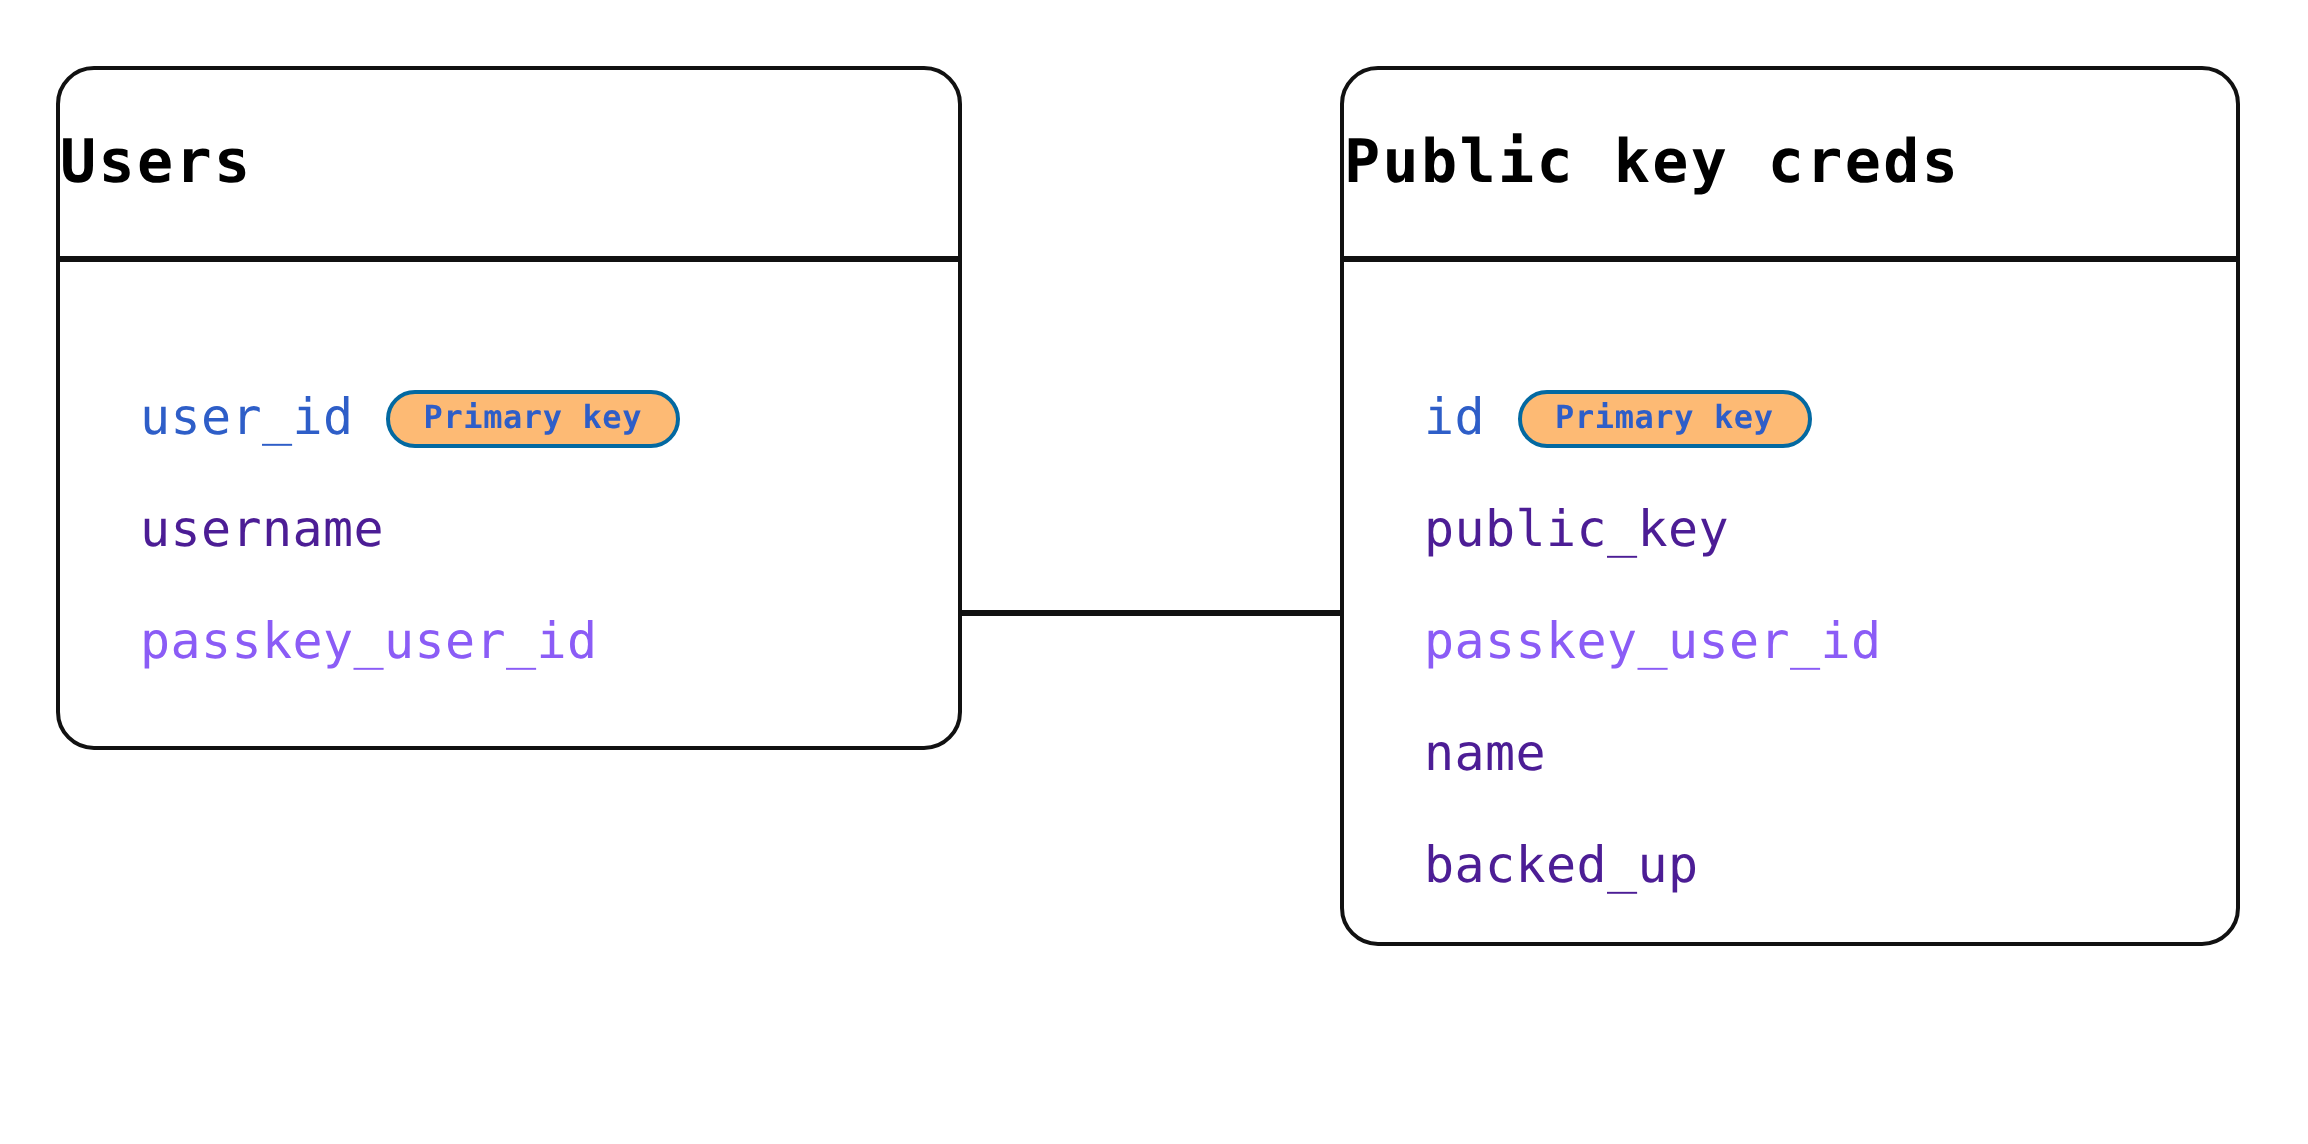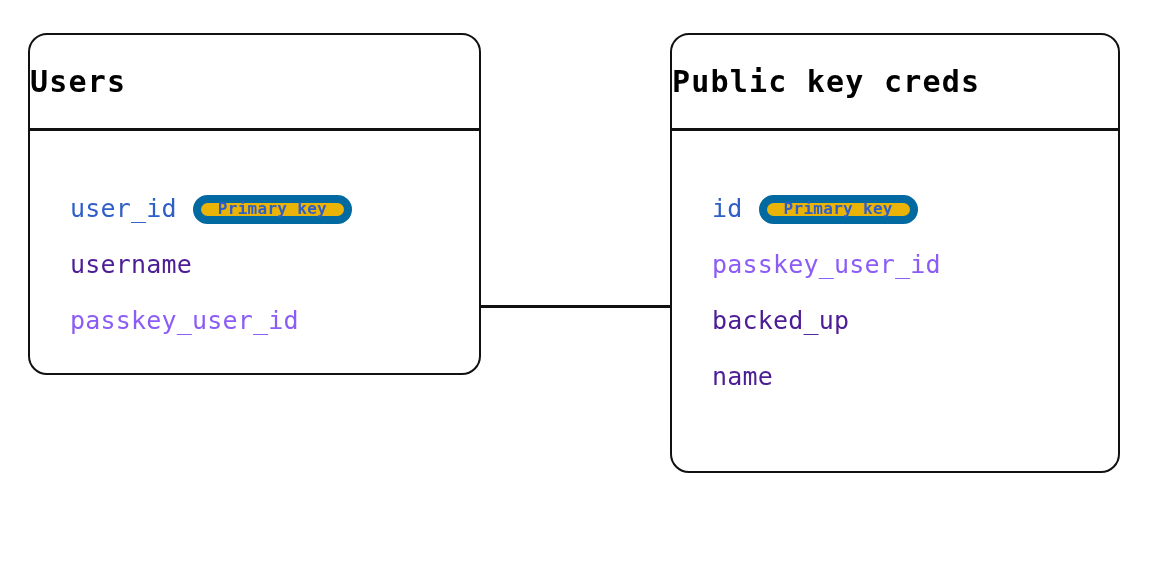--- a/index.html
+++ b/index.html
@@ -90,23 +90,23 @@
   .field-name.fkey  { color: #8b5cf6; }
 
   
   .pk-badge {
     margin-left: 16px;
     display: inline-flex;
     align-items: center;
     height: 29px;
     padding: 0 17px;
     box-sizing: border-box;
-    border: 8px solid #0369a1;
+    border: 2px solid #0369a1;
     border-radius: 15px;
-    background: #eab308;
+    background: #fdba74;
   }
   .pk-badge-label {
     font-family: "DejaVu Sans Mono", "Liberation Mono", monospace;
     font-weight: bold;
     font-size: 16px;
     letter-spacing: 0.3px;
     color: #2e5ec8;
     white-space: nowrap;
     line-height: 1;
   }
@@ -162,30 +162,33 @@
 
     <div class="entity-fields">
 
       <div class="field-row">
         <span class="field-name key">id</span>
         <span class="pk-badge">
           <span class="pk-badge-label">Primary key</span>
         </span>
       </div>
 
+      <div class="field-row">
+        <span class="field-name">public_key</span>
+      </div>
 
       <div class="field-row">
         <span class="field-name fkey">passkey_user_id</span>
       </div>
 
       <div class="field-row">
-        <span class="field-name">backed_up</span>
+        <span class="field-name">name</span>
       </div>
 
       <div class="field-row">
-        <span class="field-name">name</span>
+        <span class="field-name">backed_up</span>
       </div>
 
 
     </div>
   </div>
 
 </div>
 
 </body></html>

